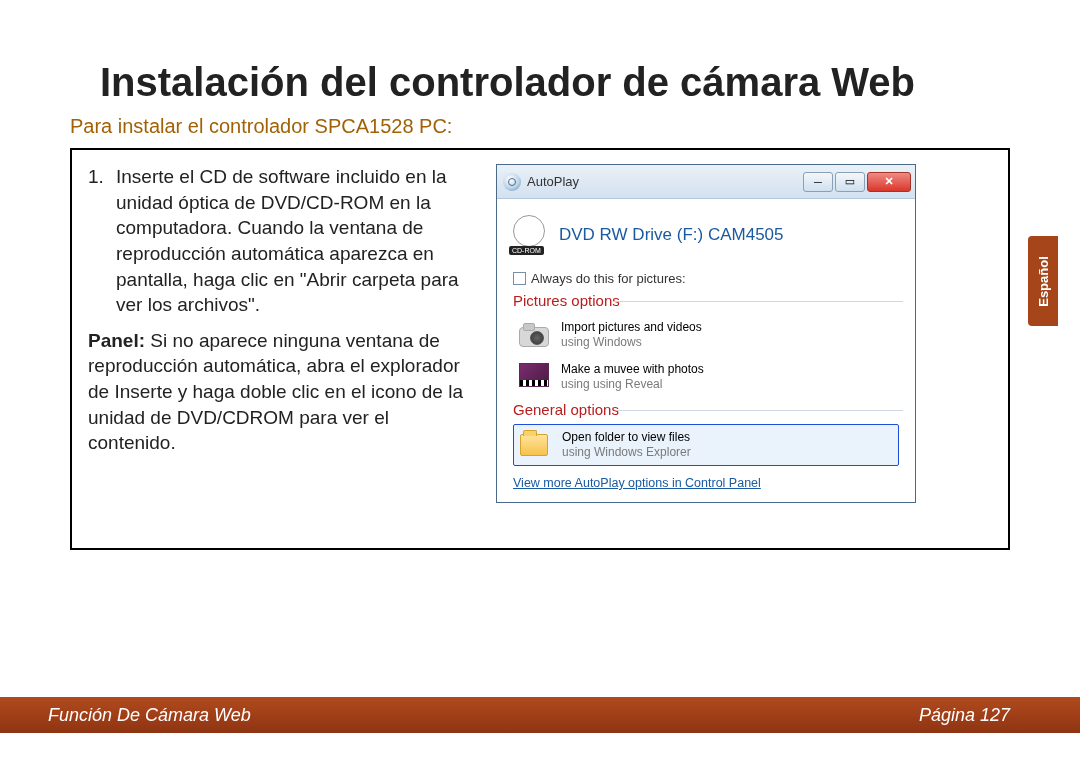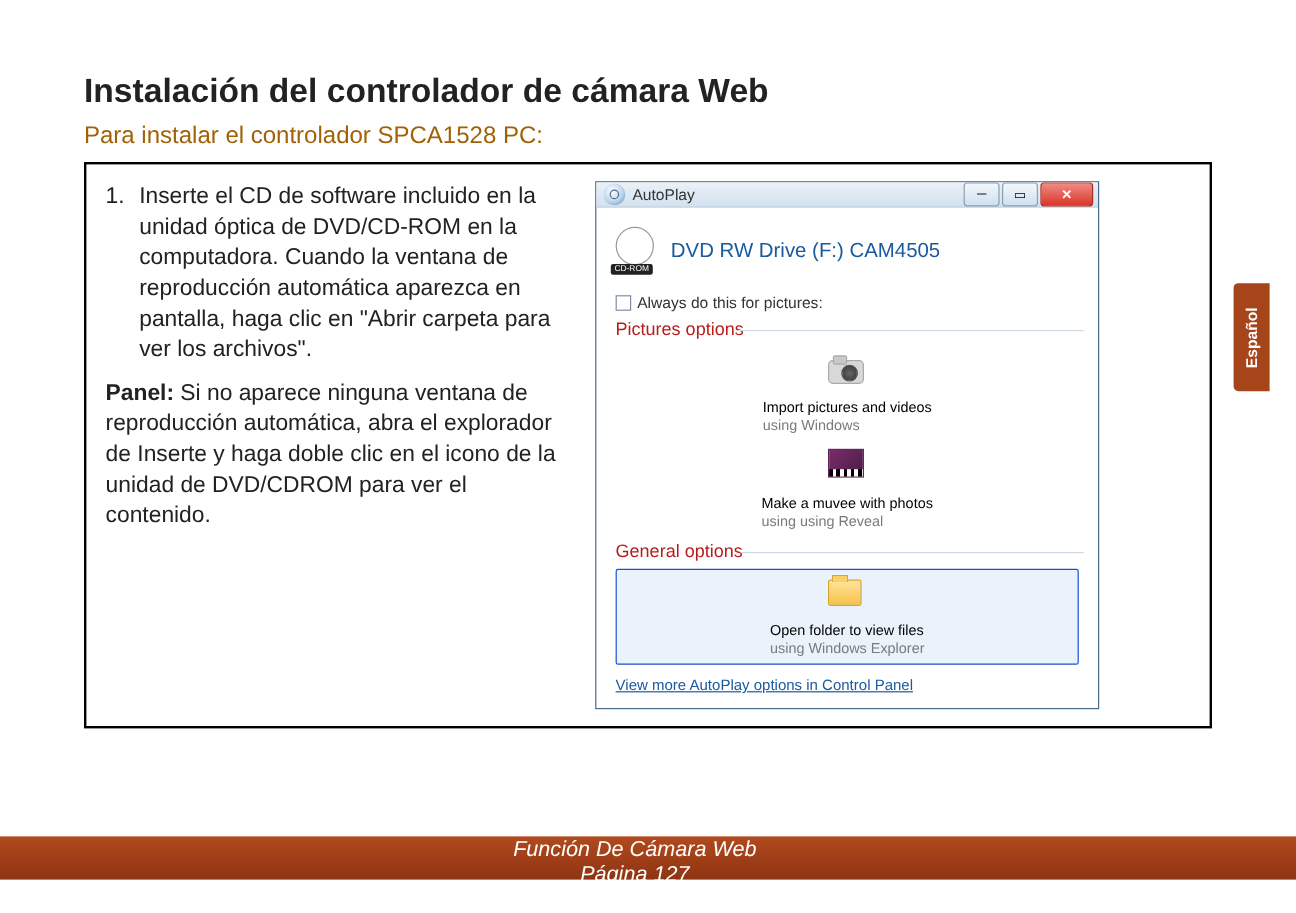--- a/index.html
+++ b/index.html
@@ -8,24 +8,25 @@
     height: 761px;
     background: #ffffff;
     font-family: Arial, Helvetica, sans-serif;
     position: relative;
     overflow: hidden;
   }
   .page {
     padding: 60px 70px 0 70px;
   }
   h1 {
-    font-size: 28px;
+    font-size: 40px;
     font-weight: bold;
     color: #222;
     margin-bottom: 10px;
+    margin-left: 30px;
   }
   .subtitle {
     font-size: 20px;
     color: #a16207;
     margin-bottom: 10px;
   }
   .content-box {
     border: 2px solid #000;
     padding: 14px 16px;
     display: flex;
@@ -49,21 +50,21 @@
     justify-content: flex-start;
   }
   
   .autoplay-window {
     width: 420px;
     border: 1px solid #4a6a8a;
     background: #fff;
     font-family: "Segoe UI", Tahoma, sans-serif;
   }
   .titlebar {
-    height: 21px;
+    height: 34px;
     background: linear-gradient(#eaf1f8, #d3e1ef);
     border-bottom: 1px solid #b5c8db;
     display: flex;
     align-items: center;
     padding: 0 4px 0 6px;
     gap: 6px;
   }
   .titlebar-icon {
     width: 18px; height: 18px;
     background: radial-gradient(circle at 40% 35%, #fff, #bcd4ea 55%, #5a86af);
@@ -113,21 +114,21 @@
     width: 13px; height: 13px; border: 1px solid #7a8fa6; background: #fff;
   }
   .group-label { color: #b91c1c; font-size: 15px; margin: 4px 0 6px 4px; position: relative; }
   .group-label::after {
     content: ""; position: absolute; left: 100px; right: 0; top: 50%;
     border-top: 1px solid #cfd9e3;
   }
   .group-label.general::after { left: 104px; }
   .option {
     display: flex; align-items: center; gap: 10px;
-    padding: 5px 6px; margin: 2px 4px; flex-direction: column;
+    padding: 5px 6px; margin: 2px 4px;
   }
   .option.selected {
     border: 1px solid #1d4ed8;
     background: #eaf3fb;
     border-radius: 2px;
   }
   .opt-icon { width: 32px; height: 28px; position: relative; }
   .camera-ic {
     background: #d8d8d8; border: 1px solid #aaa; border-radius: 4px;
     width: 30px; height: 20px; position: absolute; bottom: 2px; left: 0;
@@ -173,21 +174,20 @@
     bottom: 28px;
     height: 36px;
     background: linear-gradient(#b14a1e,#8e3412);
     color: #fff;
     display: flex;
     align-items: center;
     justify-content: space-between;
     padding: 0 70px 0 48px;
     font-style: italic;
     font-size: 18px;
-    flex-direction: column;
   }
   .side-tab {
     position: absolute;
     right: 22px;
     top: 236px;
     width: 30px;
     height: 90px;
     background: #a64519;
     color: #fff;
     border-radius: 4px 0 0 4px;

